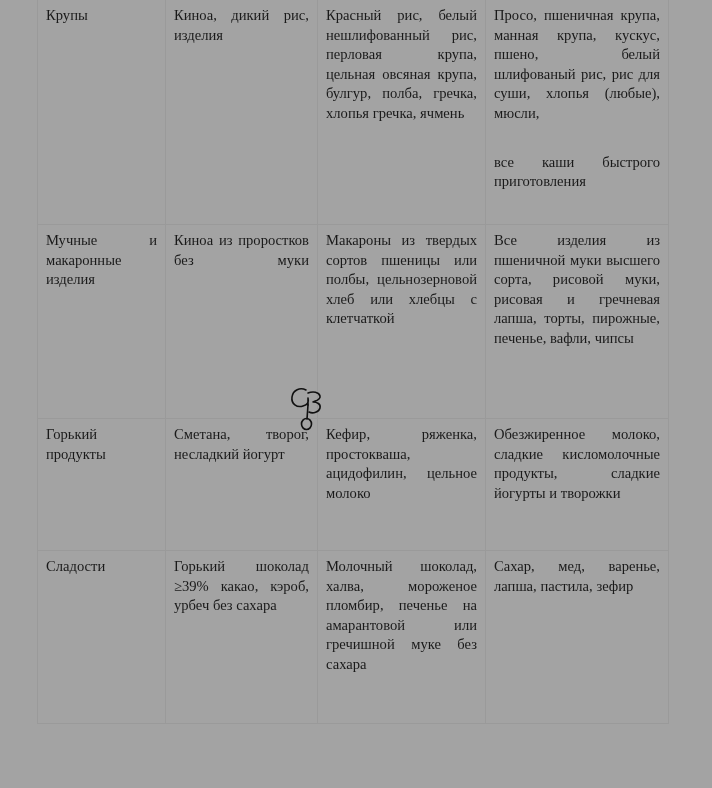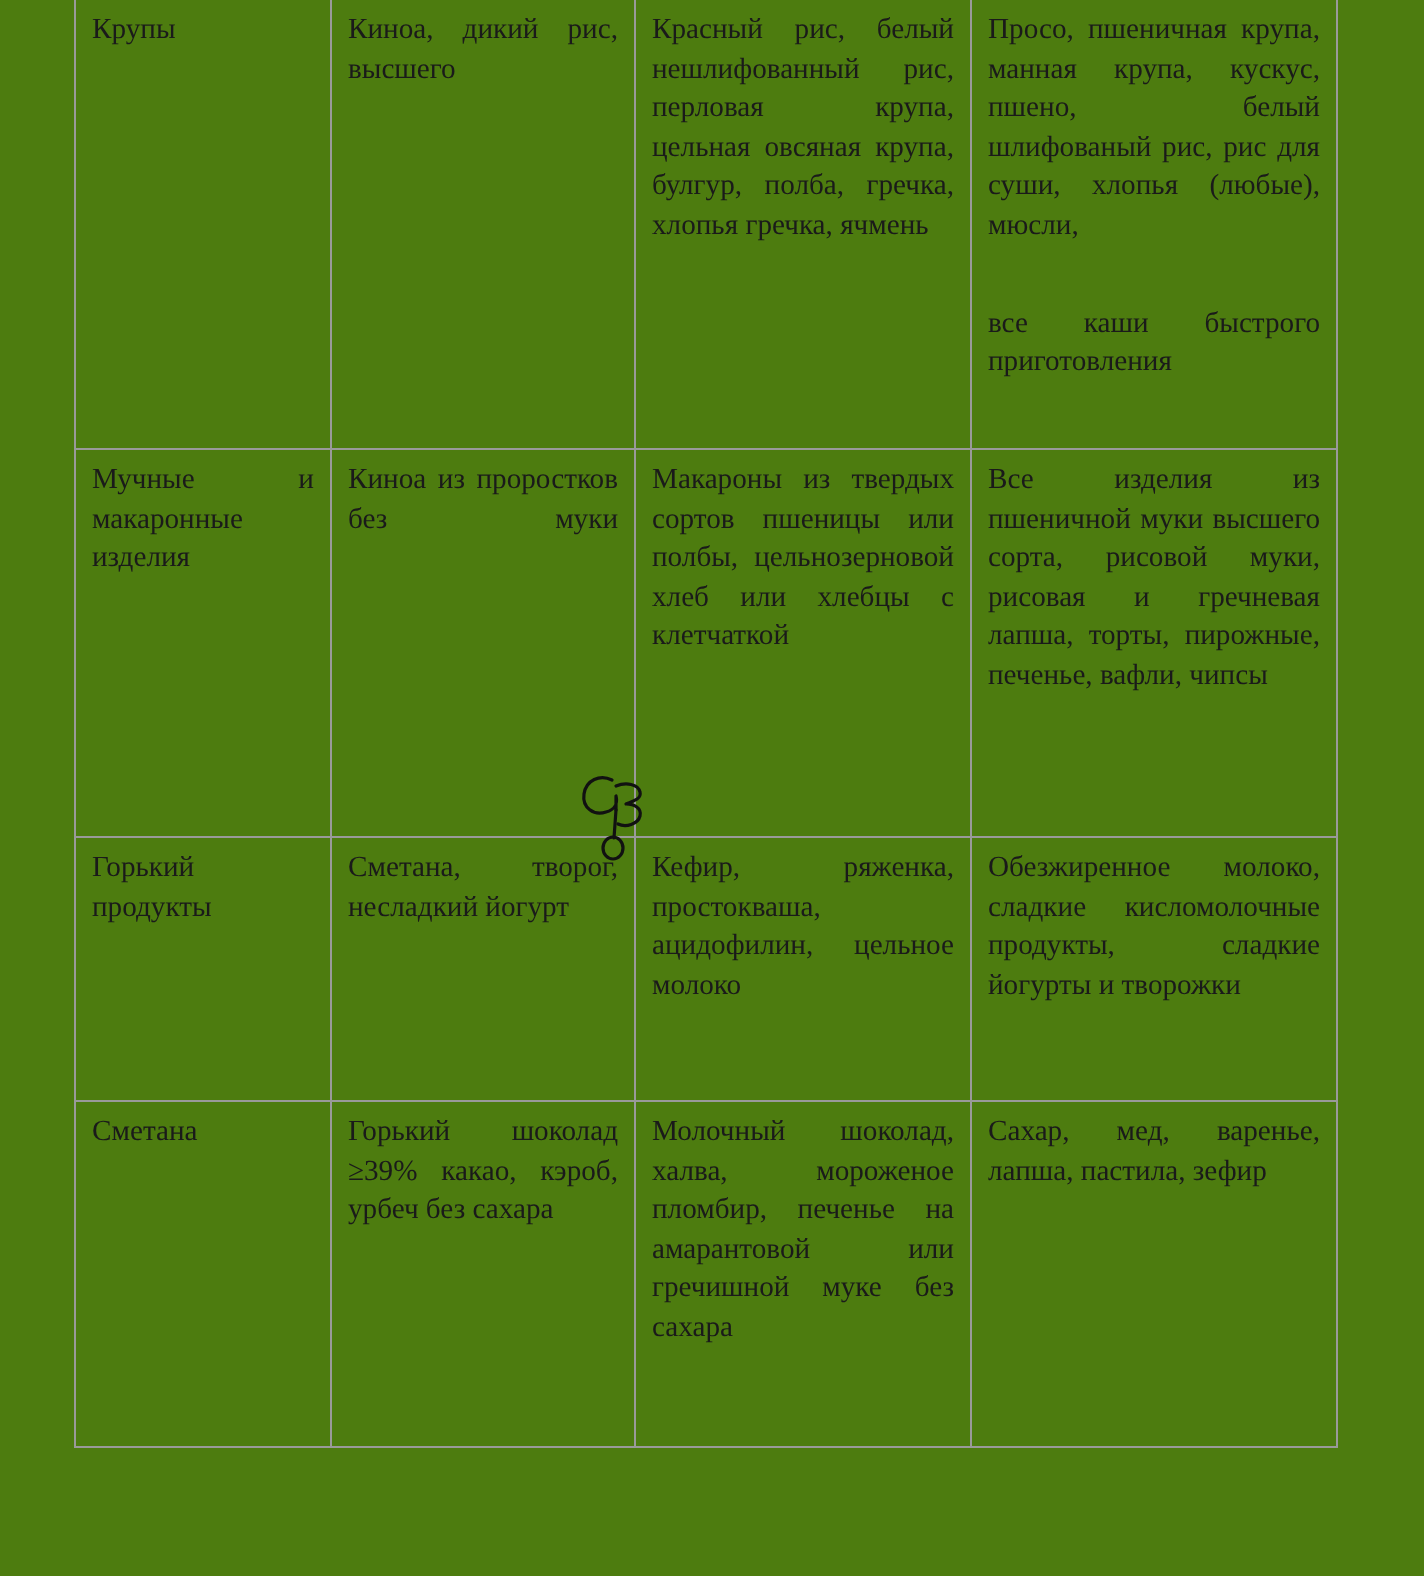--- a/index.html
+++ b/index.html
@@ -14,21 +14,21 @@
     font-family: "Liberation Serif", "DejaVu Serif", serif;
     color: #1a1a1a;
     overflow: hidden;
     position: relative;
   }
 
   .page {
     position: relative;
     width: 712px;
     height: 788px;
-    background: #4d7c0f;
+    background: #a3a3a3;
     overflow: hidden;
   }
 
   
   .table-wrap {
     position: absolute;
     left: 37px;
     top: -1px;
     width: 631px;
   }
@@ -100,21 +100,21 @@
           <col class="c3">
           <col class="c4">
       </colgroup>
       <tbody>
 
         <tr class="r-grains">
           <td>
             <p class="para">Крупы</p>
           </td>
           <td>
-            <p class="para jlast">Киноа, дикий рис, высшего</p>
+            <p class="para jlast">Киноа, дикий рис, изделия</p>
           </td>
           <td>
             <p class="para">Красный рис, белый нешлифованный рис, перловая крупа, цельная овсяная крупа, булгур, полба, гречка, хлопья гречка, ячмень</p>
           </td>
           <td>
             <p class="para">Просо, пшеничная крупа, манная крупа, кускус, пшено, белый шлифованый рис, рис для суши, хлопья (любые), мюсли,</p>
             <p class="para">все каши быстрого приготовления</p>
           </td>
         </tr>
 
@@ -144,21 +144,21 @@
             <p class="para">Кефир, ряженка, простокваша, ацидофилин, цельное молоко</p>
           </td>
           <td>
             <p class="para">Обезжиренное молоко, сладкие кисломолочные продукты, сладкие йогурты и творожки</p>
           </td>
         </tr>
 
 
         <tr class="r-sweets">
           <td>
-            <p class="para">Сметана</p>
+            <p class="para">Сладости</p>
           </td>
           <td>
             <p class="para">Горький шоколад ≥39% какао, кэроб, урбеч без сахара</p>
           </td>
           <td>
             <p class="para">Молочный шоколад, халва, мороженое пломбир, печенье на амарантовой или гречишной муке без сахара</p>
           </td>
           <td>
             <p class="para">Сахар, мед, варенье, лапша, пастила, зефир</p>
           </td>

